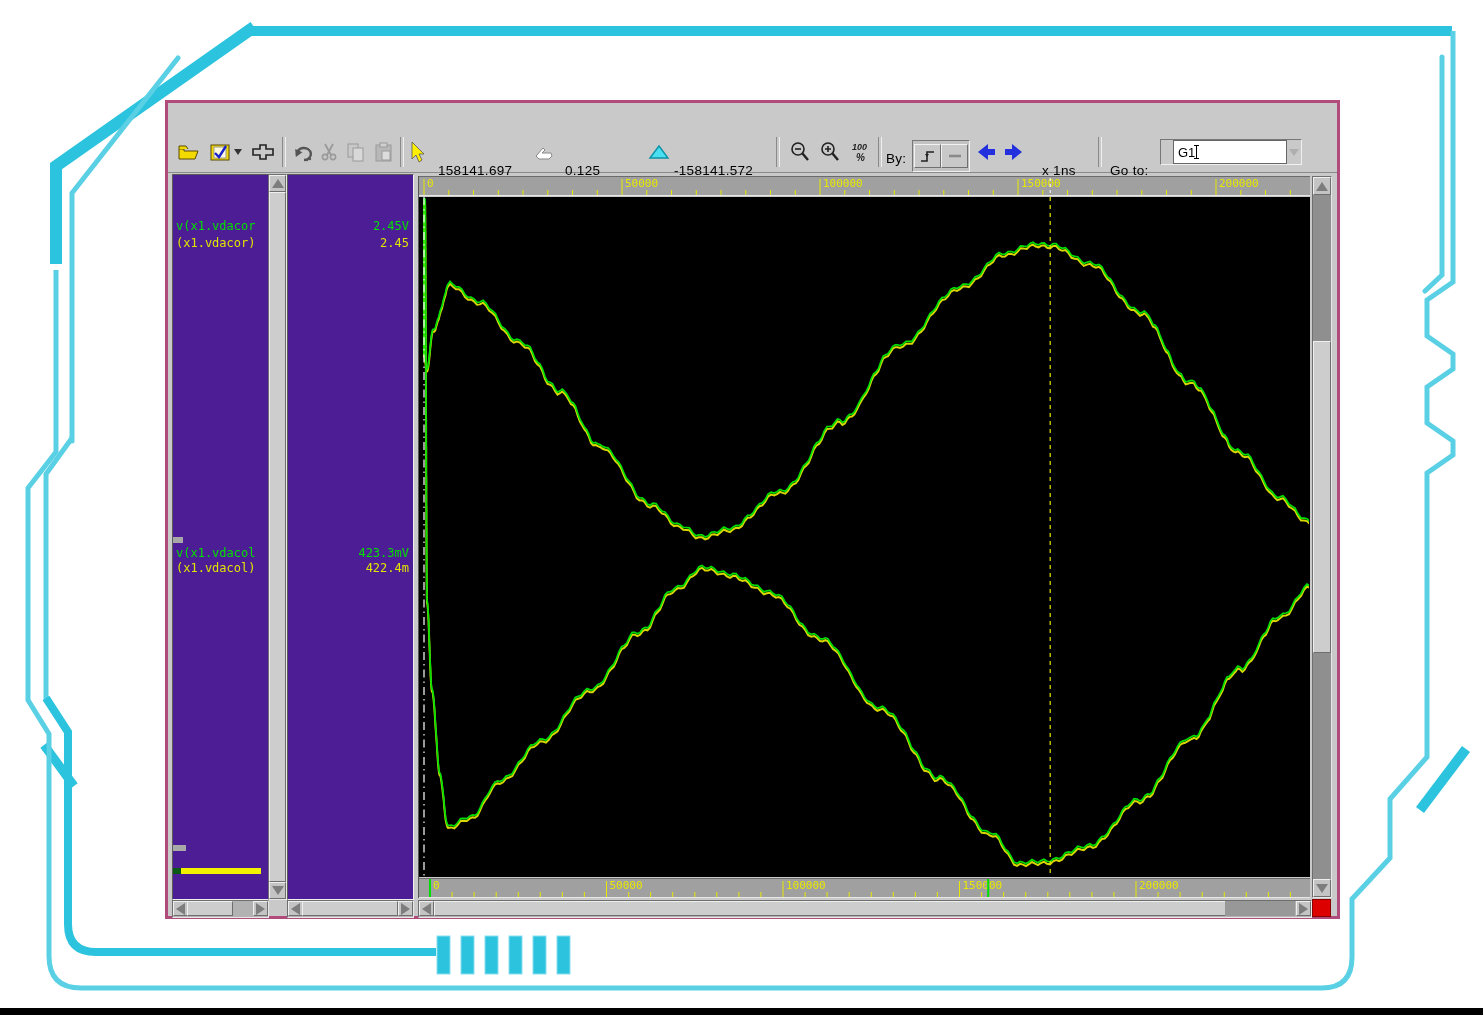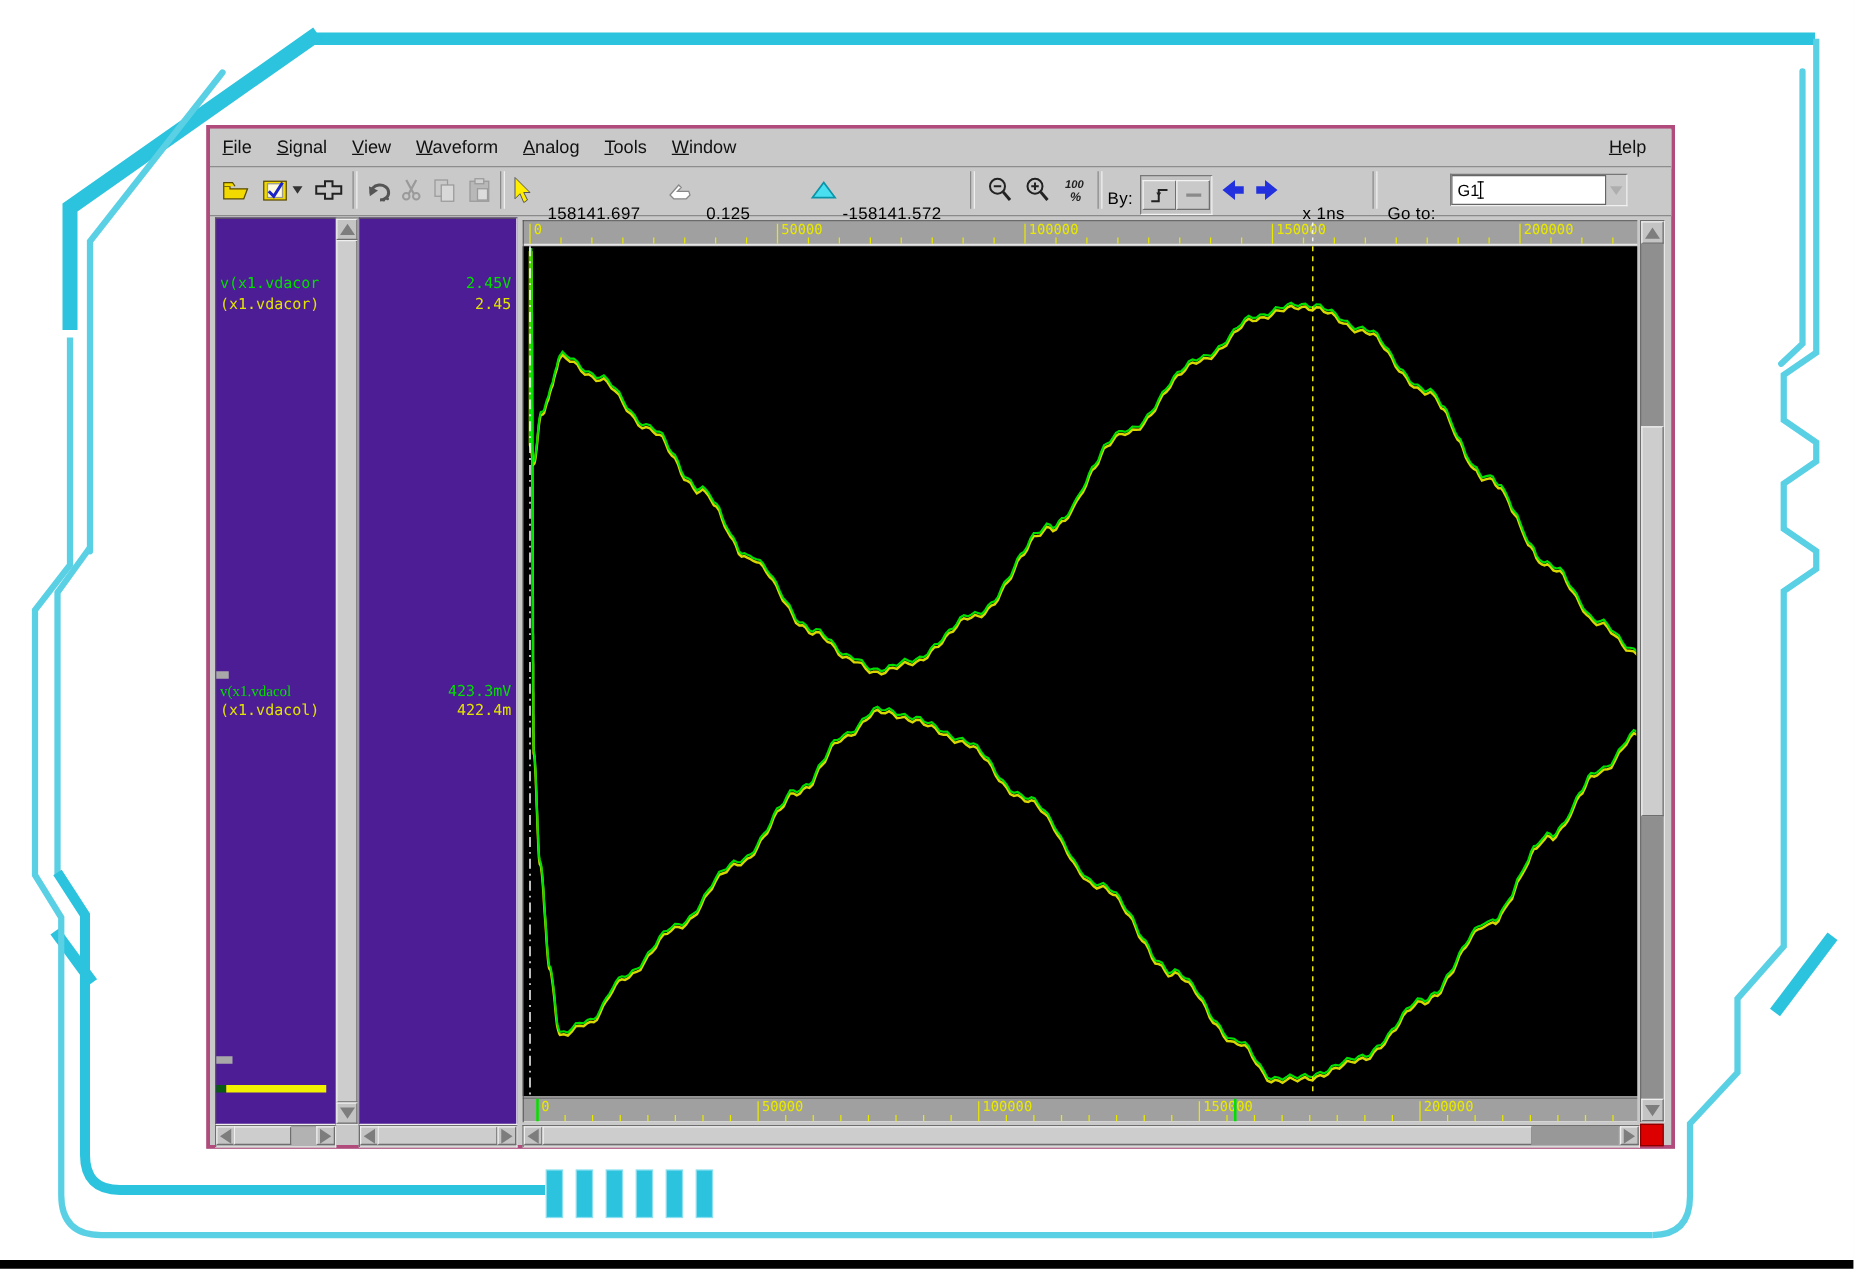--- a/index.html
+++ b/index.html
@@ -22,21 +22,21 @@
            border-bottom:1px solid #8a8a8a;}
   .tb{position:absolute;top:4px;height:28px;display:flex;align-items:center;}
   .tbtxt{font-size:13.5px;color:#000;letter-spacing:0.3px;margin-top:36px;}
   .tsep{position:absolute;top:3px;height:30px;width:2px;
         border-left:1px solid #8a8a8a;border-right:1px solid #efefef;}
   .gicon{display:inline-block;}
   #goto-box{position:absolute;top:5px;height:24px;background:#c9c9c9;
             border:1px solid #777;border-bottom-color:#f0f0f0;border-right-color:#f0f0f0;
             display:flex;align-items:stretch;}
   #goto-field{background:#ffffff;border:1px solid #666;width:118px;display:flex;align-items:center;
-              padding-left:4px;font-size:13px;color:#000;}
+              padding-left:4px;font-size:13px;color:#000;margin-left:12px;}
   #goto-caret{display:inline-block;width:1px;height:14px;background:#000;margin-left:1px;position:relative;}
   #goto-caret:before,#goto-caret:after{content:"";position:absolute;left:-2px;width:5px;height:1px;background:#000;}
   #goto-caret:before{top:0;} #goto-caret:after{bottom:0;}
   #goto-dd{width:15px;display:flex;align-items:center;justify-content:center;}
   .ddtri{width:0;height:0;border-left:5px solid transparent;border-right:5px solid transparent;
          border-top:7px solid #aeaeae;}
   .bybox{border:1px solid #777;border-bottom-color:#f2f2f2;border-right-color:#f2f2f2;
          background:#c3c3c3;display:flex;padding:1px;}
   .bybtn{width:25px;height:22px;background:#c9c9c9;border:1px solid #f2f2f2;
          border-bottom-color:#707070;border-right-color:#707070;display:flex;align-items:center;justify-content:center;}
@@ -89,30 +89,20 @@
         <rect x="485" y="936" width="13" height="38"></rect>
         <rect x="509" y="936" width="13" height="38"></rect>
         <rect x="533" y="936" width="13" height="38"></rect>
         <rect x="557" y="936" width="13" height="38"></rect>
       </g>
   <rect x="0" y="1008" width="1483" height="7" fill="#000000"></rect>
 </svg>
 
 <div id="appwin">
 
-  <div id="menubar">
-        <div class="menu-item"><u>F</u>ile</div>
-        <div class="menu-item"><u>S</u>ignal</div>
-        <div class="menu-item"><u>V</u>iew</div>
-        <div class="menu-item"><u>W</u>aveform</div>
-        <div class="menu-item"><u>A</u>nalog</div>
-        <div class="menu-item"><u>T</u>ools</div>
-        <div class="menu-item"><u>W</u>indow</div>
-        <div class="menu-item" id="menu-help"><u>H</u>elp</div>
-      </div>
 
   <div id="toolbar">
 
     <div class="tb" style="left:8px;">
       <svg class="gicon" width="24" height="22">
         <path d="M3,8 L3,18 L19,18 L22,10 L8,10 L8,8 Z" fill="#f2d900" stroke="#5a4a00"></path>
         <path d="M3,8 L3,5 L10,5 L12,8" fill="#f2d900" stroke="#5a4a00"></path>
       </svg>
     </div>
     <div class="tb" style="left:40px;">
@@ -251,21 +241,21 @@
       <div id="goto-dd">
         <div class="ddtri"></div>
       </div>
     </div>
   </div>
 
   <div class="blackpanel" id="names-panel" style="left:4px;top:71px;width:95px;height:724px;">
     <div id="names-rows">
           <div class="sigrow sig-green" style="top: 44px;">v(x1.vdacor</div>
           <div class="sigrow sig-yellow" style="top: 61px;">(x1.vdacor)</div>
-          <div class="sigrow sig-green" style="top: 371px; font-family: Liberation Serif, serif;">v(x1.vdacol</div>
+          <div class="sigrow sig-green" style="top: 371px;">v(x1.vdacol</div>
           <div class="sigrow sig-yellow" style="top: 386px;">(x1.vdacol)</div>
         </div>
     <div class="graymark" style="left:0px;top:362px;"></div>
     <div class="graymark" style="left:0px;top:670px;width:13px;"></div>
     <div id="sel-bar-cap" style="left:0px;top:693px;"></div>
     <div id="sel-bar" style="left:8px;top:693px;width:80px;"></div>
   </div>
 
   <div class="sb" style="left:100px;top:71px;width:17px;height:724px;">
     <div class="sbbtn" style="left:0;top:0;width:15px;height:15px;">

